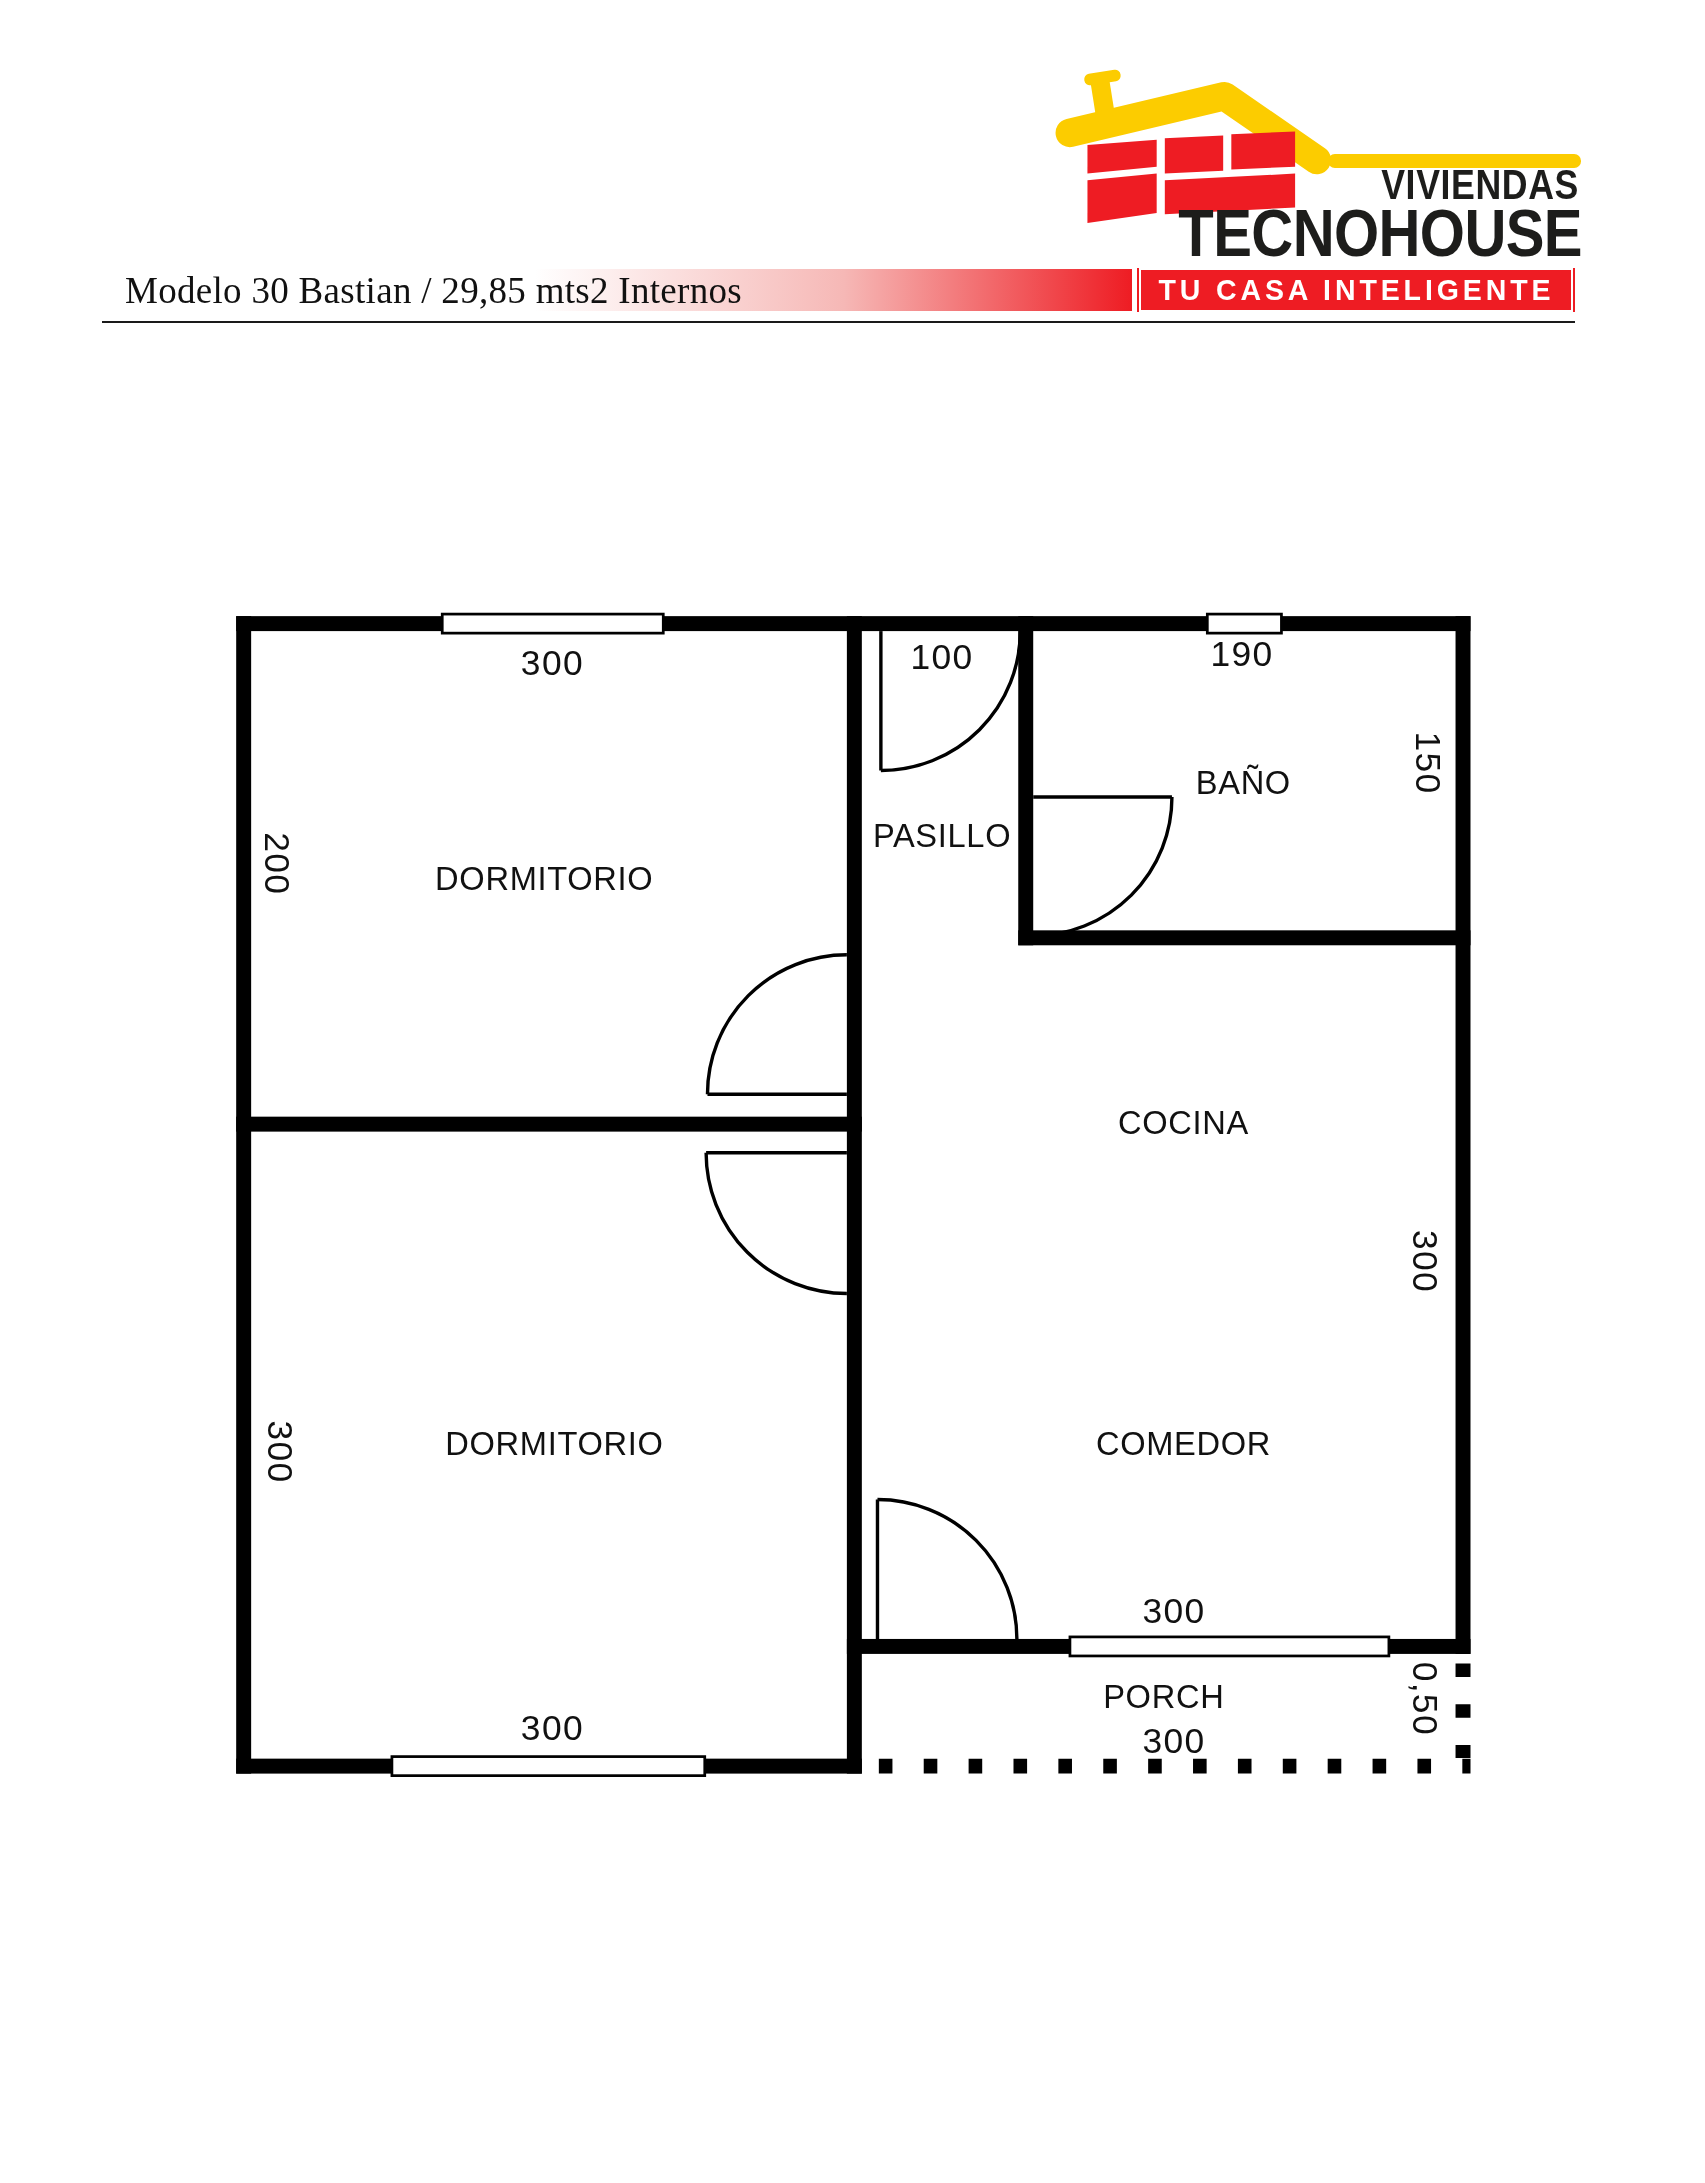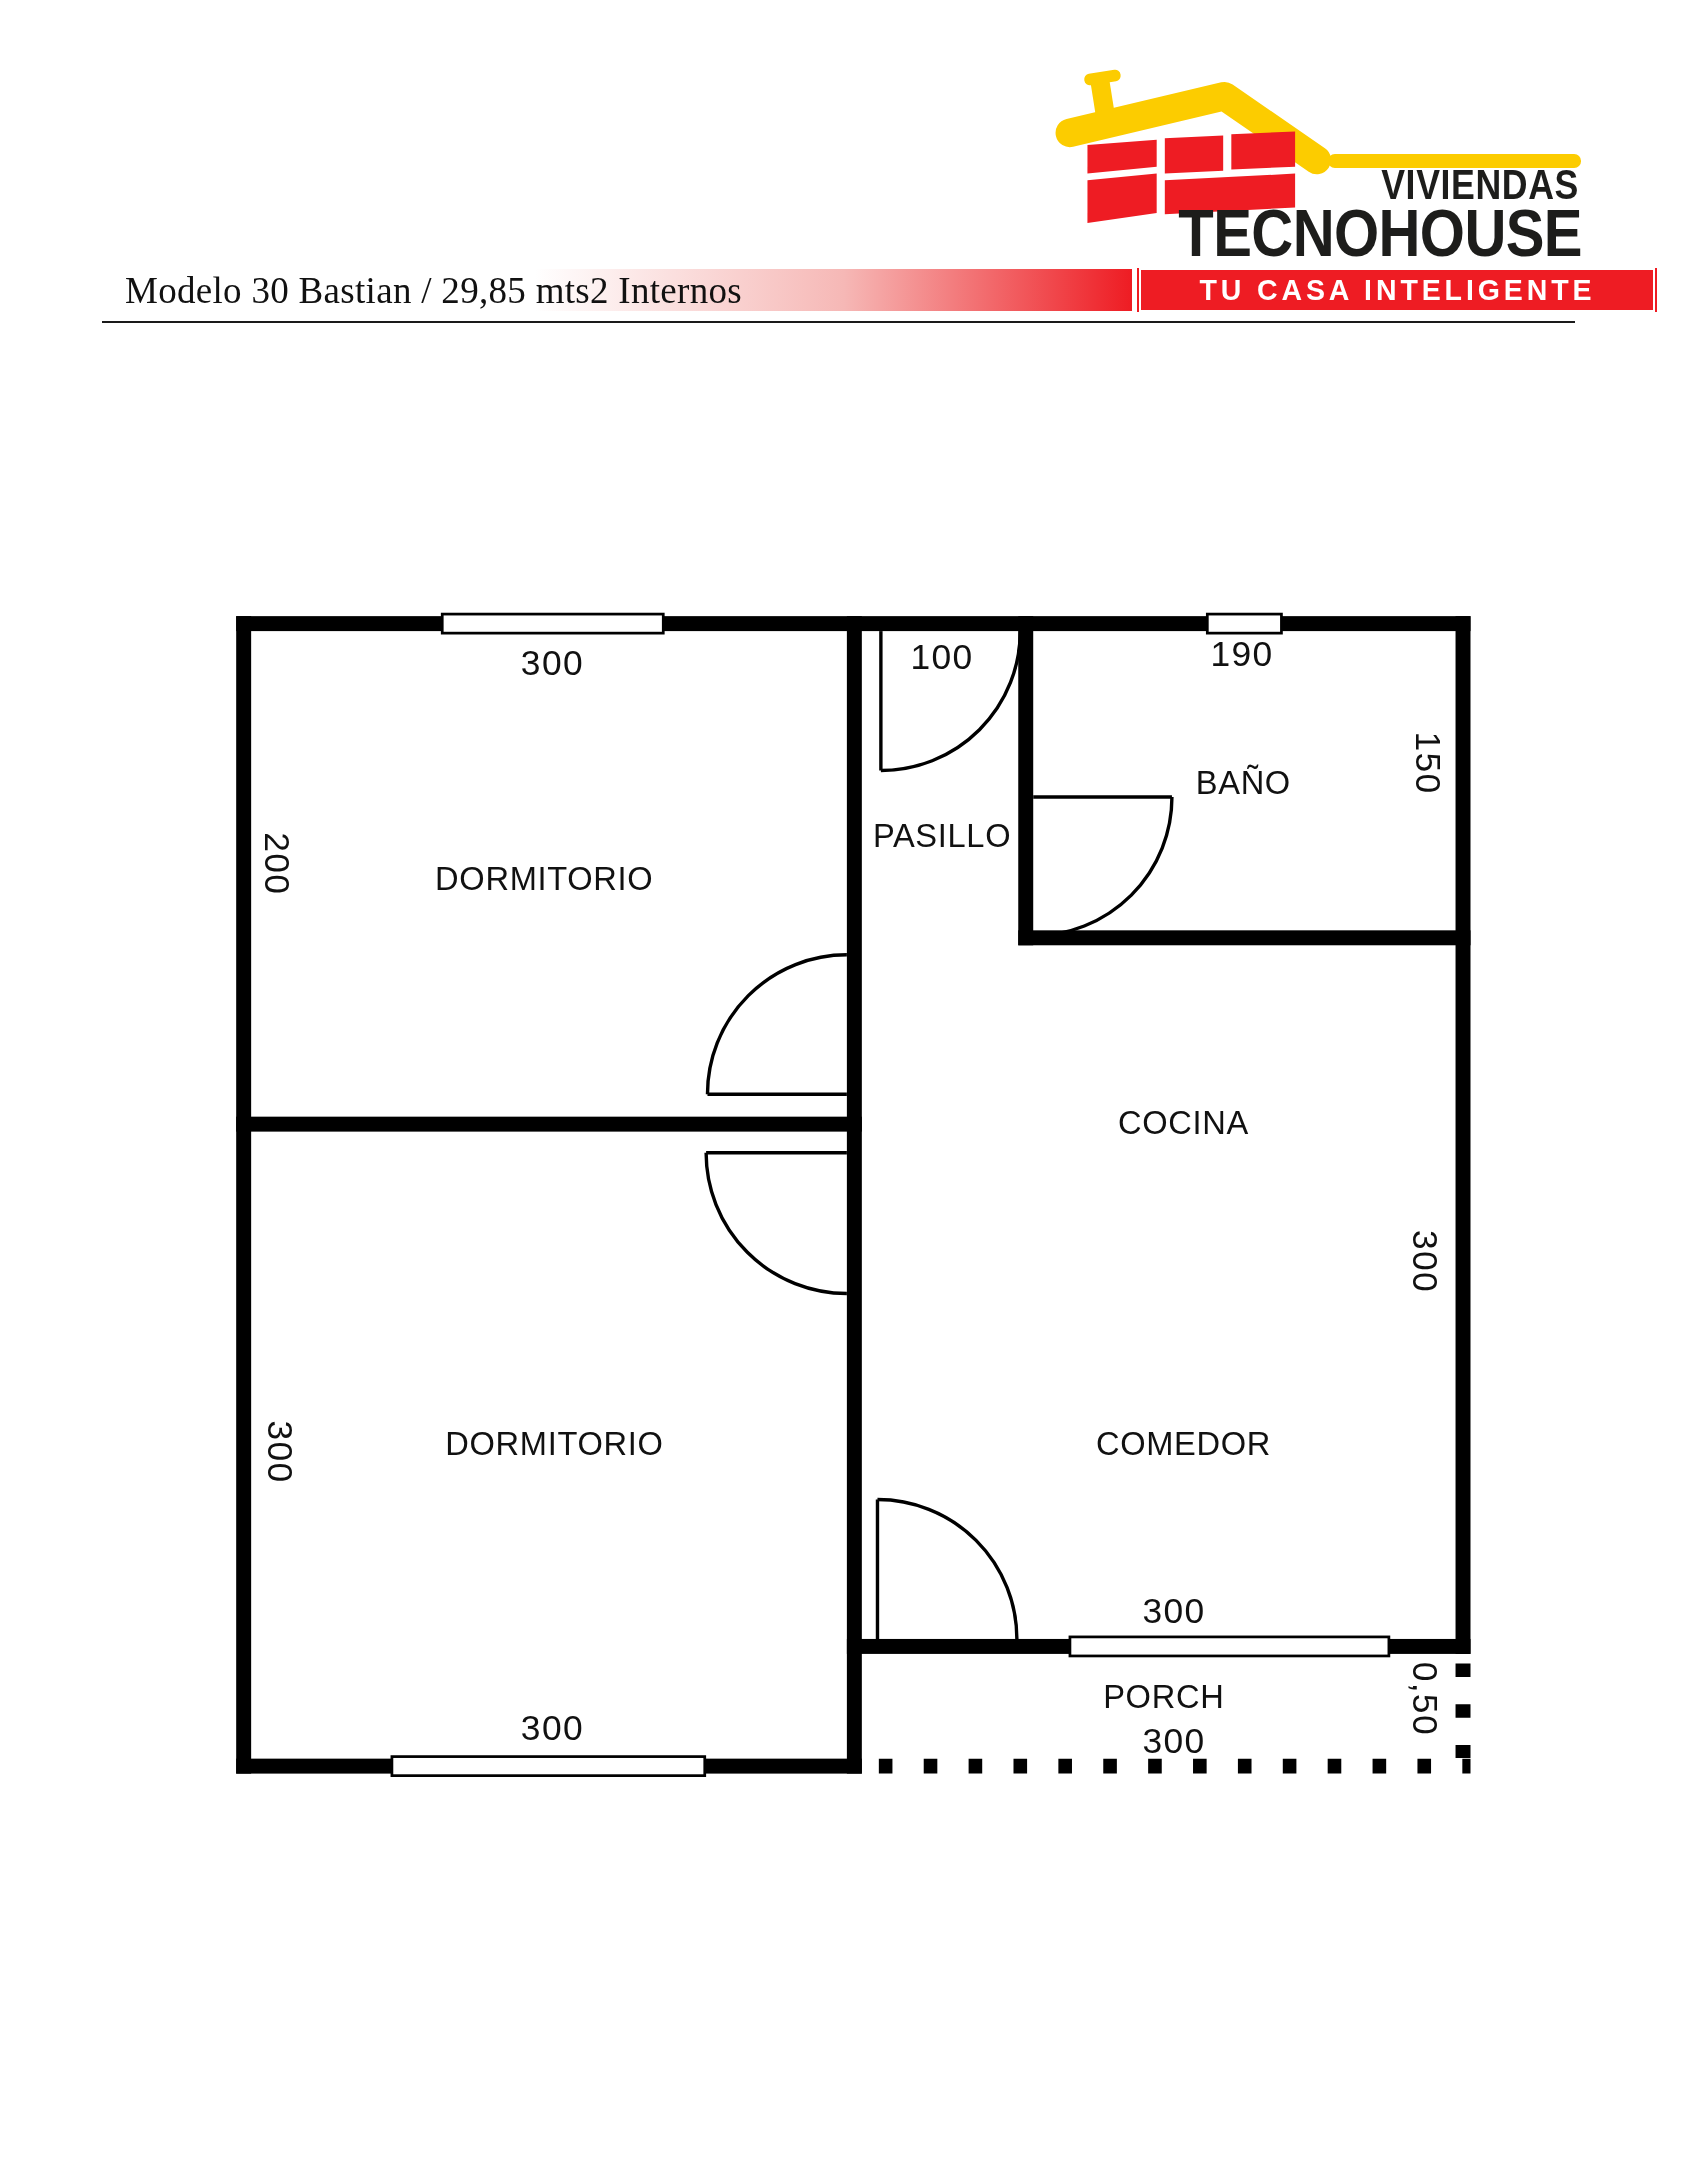--- a/index.html
+++ b/index.html
@@ -4,21 +4,21 @@
 <style>
   html,body{margin:0;padding:0;background:#ffffff;}
   #page{position:relative;width:1706px;height:2183px;background:#ffffff;overflow:hidden;
         font-family:"Liberation Sans",sans-serif;}
   
   .title-band{position:absolute;left:102px;top:269px;width:1030px;height:42px;
     background:linear-gradient(90deg,#ffffff 0%,#ffffff 42%,#f6b8b6 72%,#ee1c23 100%);
     display:flex;align-items:flex-start;}
   .title-text{font-family:"Liberation Serif",serif;font-size:37px;color:#111111;
     padding-left:23px;white-space:nowrap;letter-spacing:0.3px;}
-  .slogan-box{position:absolute;left:1137px;top:268px;width:520px;height:44px;background:#ee1c23;
+  .slogan-box{position:absolute;left:1137px;top:268px;width:438px;height:44px;background:#ee1c23;
     display:flex;align-items:center;justify-content:center;box-sizing:border-box;border:2px solid #ee1c23;}
   .slogan-inner{width:100%;height:100%;border:2px solid #ffffff;display:flex;align-items:center;justify-content:center;}
   .slogan-text{color:#ffffff;font-weight:bold;font-size:30px;letter-spacing:4.1px;white-space:nowrap;
     transform:scaleX(0.95);}
   .header-rule{position:absolute;left:102px;top:321px;width:1473px;height:2px;background:#1a1a1a;}
   .brand-viviendas{position:absolute;left:1326px;top:165px;width:253px;text-align:right;
     font-size:42px;line-height:39px;font-weight:900;color:#1d1d1b;letter-spacing:0.7px;
     transform:scaleX(0.85);transform-origin:right center;white-space:nowrap;}
   .brand-tecnohouse{position:absolute;left:1122px;top:201px;width:460px;text-align:right;
     font-size:66px;line-height:64px;font-weight:900;color:#1d1d1b;letter-spacing:-0.7px;

